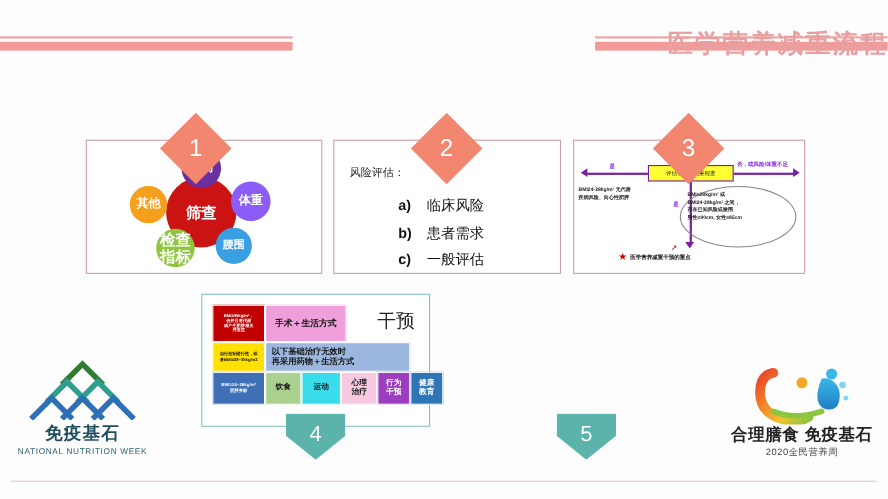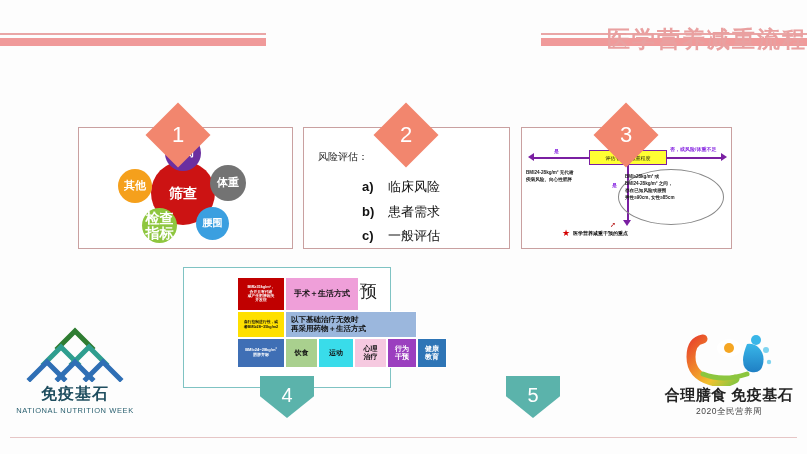--- a/index.html
+++ b/index.html
@@ -87,21 +87,21 @@
     border-radius: 50%;
     display: flex; align-items: center; justify-content: center;
     text-align: center;
     color: #ffffff; font-weight: bold;
     line-height: 1.05;
   }
   #b-center { width: 64px; height: 64px; background: #cc1313; left: 72px; top: 33px;
               font-size: 14px; z-index: 3; }
   #b-top    { width: 36px; height: 36px; background: #6b2fa0; left: 86px; top: 7px;
               font-size: 11px; z-index: 4; }
-  #b-right  { width: 36px; height: 36px; background: #737373; left: 131px; top: 37px;
+  #b-right  { width: 36px; height: 36px; background: #8b5cf6; left: 131px; top: 37px;
               font-size: 11px; z-index: 4; }
   #b-bright { width: 33px; height: 33px; background: #3a9fe0; left: 117px; top: 79px;
               font-size: 10px; z-index: 4; }
   #b-bleft  { width: 35px; height: 35px; background: #8ec63f; left: 63px; top: 80px;
               font-size: 14px; z-index: 4; }
   #b-left   { width: 34px; height: 34px; background: #f5a01c; left: 39px; top: 41px;
               font-size: 11px; z-index: 4; }
 
   
   #panel2 { left: 303px; top: 127px; width: 207px; height: 122px; }
@@ -172,21 +172,21 @@
   
   #panel4 { left: 183px; top: 267px; width: 208px; height: 121px; }
   #p4-title {
     position: absolute; right: 13px; top: 12px;
     font-size: 17px; color: #222; font-weight: 500;
   }
   .p4cell {
     position: absolute;
     display: flex; align-items: center; justify-content: center;
     text-align: center; color: #ffffff; font-weight: bold;
-    line-height: 1.15; border: 0.5px solid #ffffff; margin-left: 44px;
+    line-height: 1.15; border: 0.5px solid #ffffff;
   }
   
   #c-r1a { left: 9px;  top: 9px;  width: 48px; height: 34px; background: #c00000; font-size: 3.8px; padding: 1px; }
   #c-r1b { left: 57px; top: 9px;  width: 74px; height: 34px; background: #ef9fd9; font-size: 8px; color: #111; }
   
   #c-r2a { left: 9px;  top: 43px; width: 48px; height: 27px; background: #ffe000; font-size: 3.8px; color: #111; padding: 1px; }
   #c-r2b { left: 57px; top: 43px; width: 132px; height: 27px; background: #9bb7dd; font-size: 7.5px; color: #111;
             justify-content: flex-start; padding-left: 5px; text-align: left; }
   
   #c-r3a { left: 9px;  top: 70px; width: 48px; height: 30px; background: #3f6fb5; font-size: 4px; padding: 1px; }

